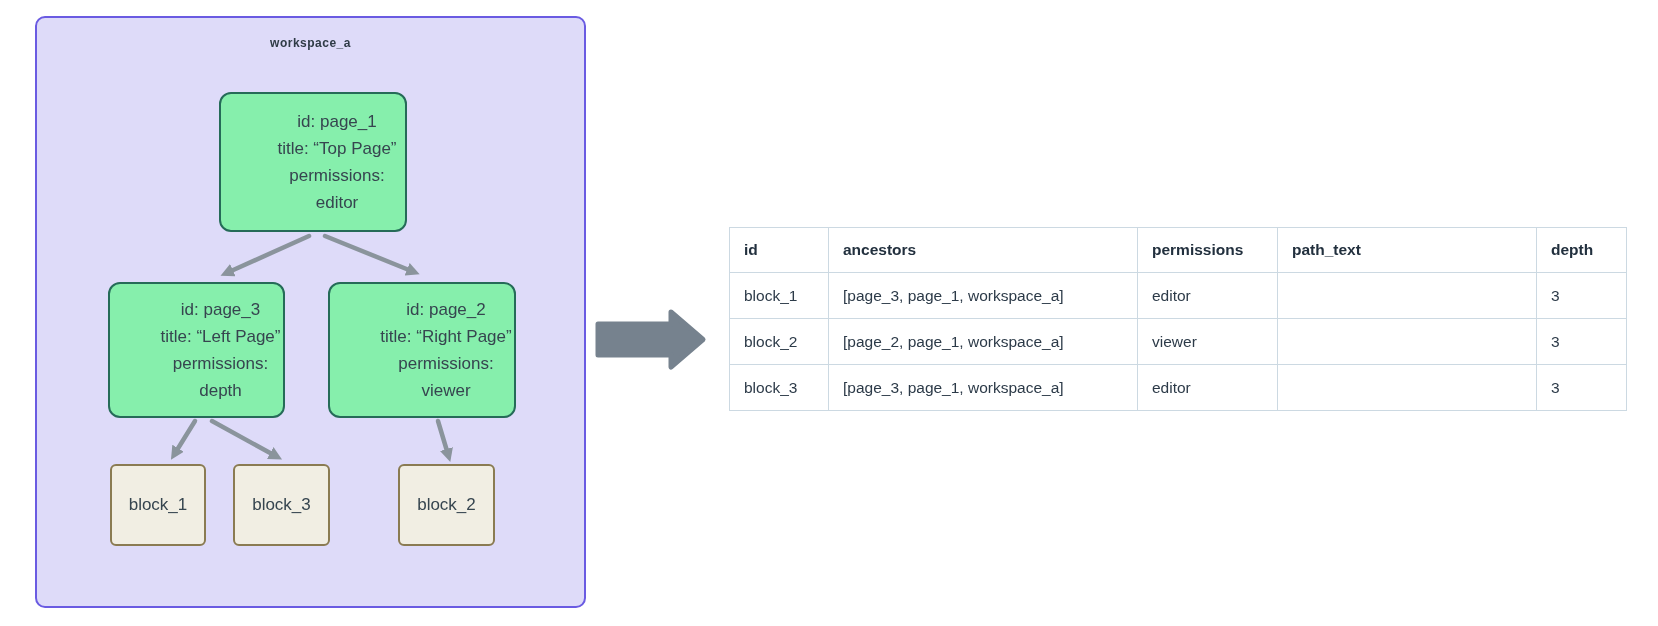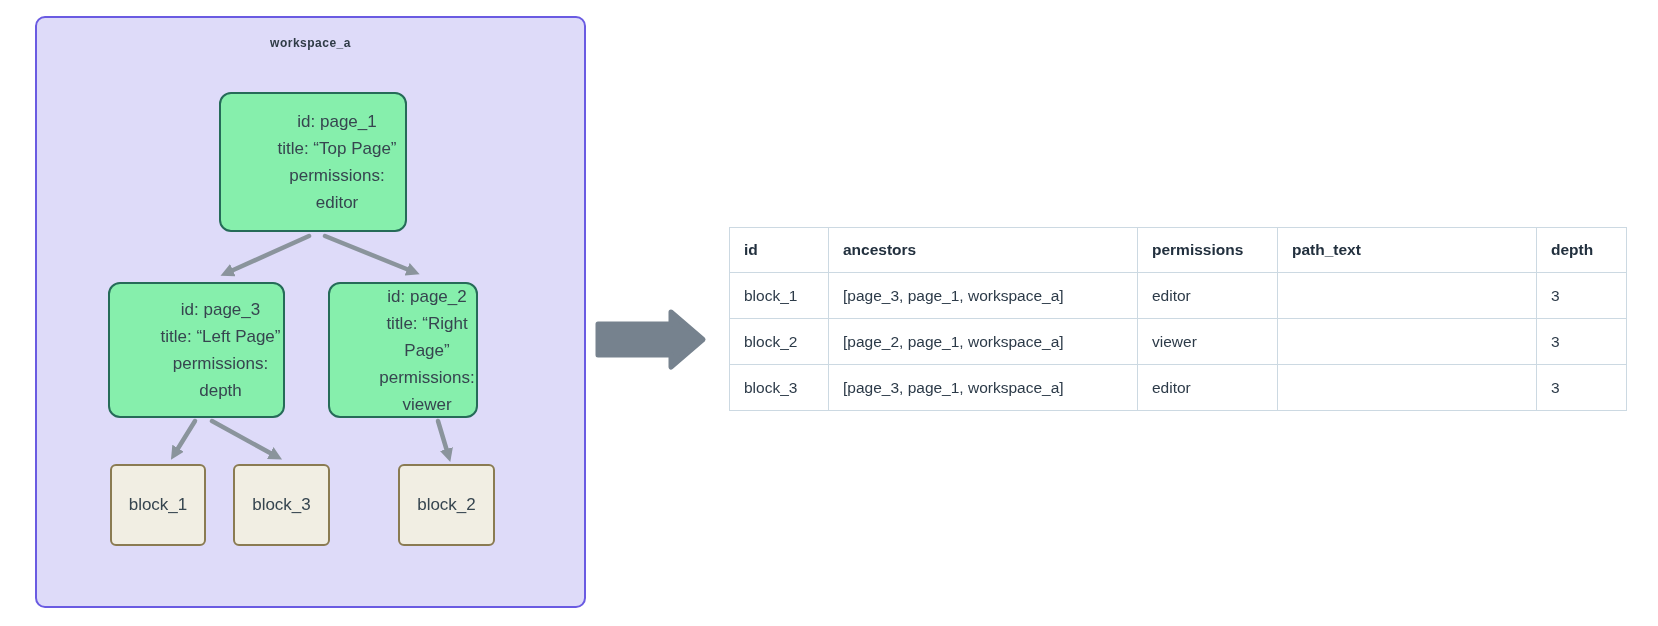--- a/index.html
+++ b/index.html
@@ -29,21 +29,21 @@
   }
   .node.page{
     background:#86efac;border:2px solid #256b58;border-radius:12px;padding-left:48px;
   }
   .node.block{
     background:#f1eee3;border:2px solid #8a7b52;border-radius:6px;
     line-height:normal;
   }
   #n-page1{left:219px;top:92px;width:188px;height:140px;}
   #n-page3{left:108px;top:282px;width:177px;height:136px;}
-  #n-page2{left:328px;top:282px;width:150px;height:136px;}
+  #n-page2{left:328px;top:282px;width:188px;height:136px;}
   #n-block1{left:110px;top:464px;width:96px;height:82px;}
   #n-block3{left:233px;top:464px;width:97px;height:82px;}
   #n-block2{left:398px;top:464px;width:97px;height:82px;}
 
   svg.overlay{position:absolute;left:0;top:0;pointer-events:none;}
 
   
   table.result{
     position:absolute;left:729px;top:190px;width:897px;
     border-collapse:collapse;table-layout:fixed;background:#ffffff;

